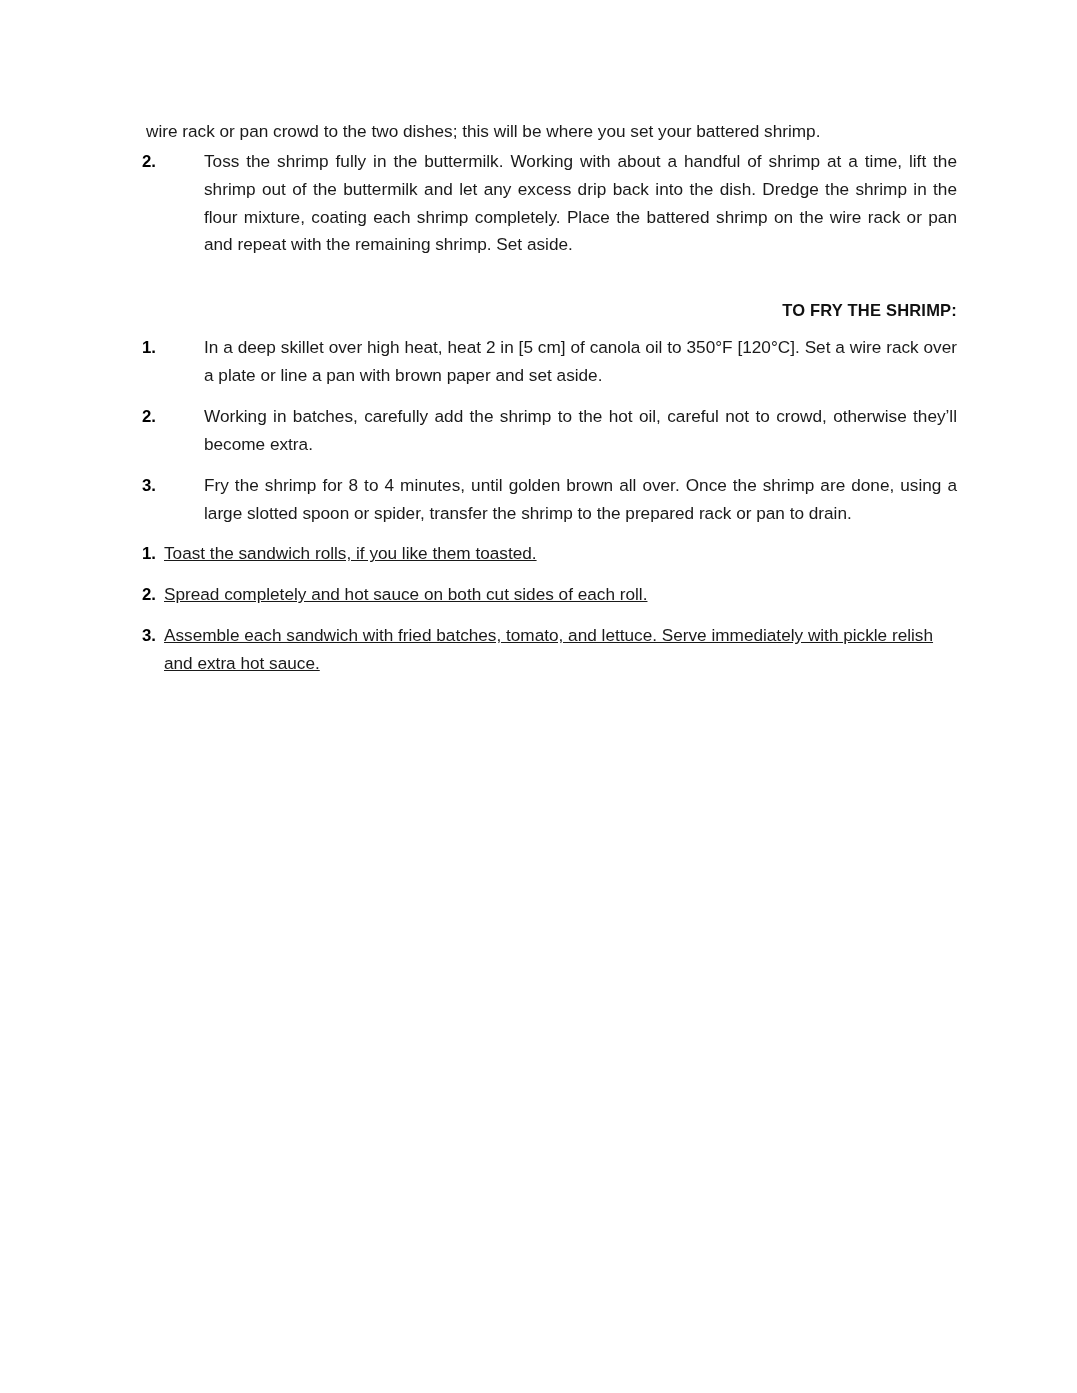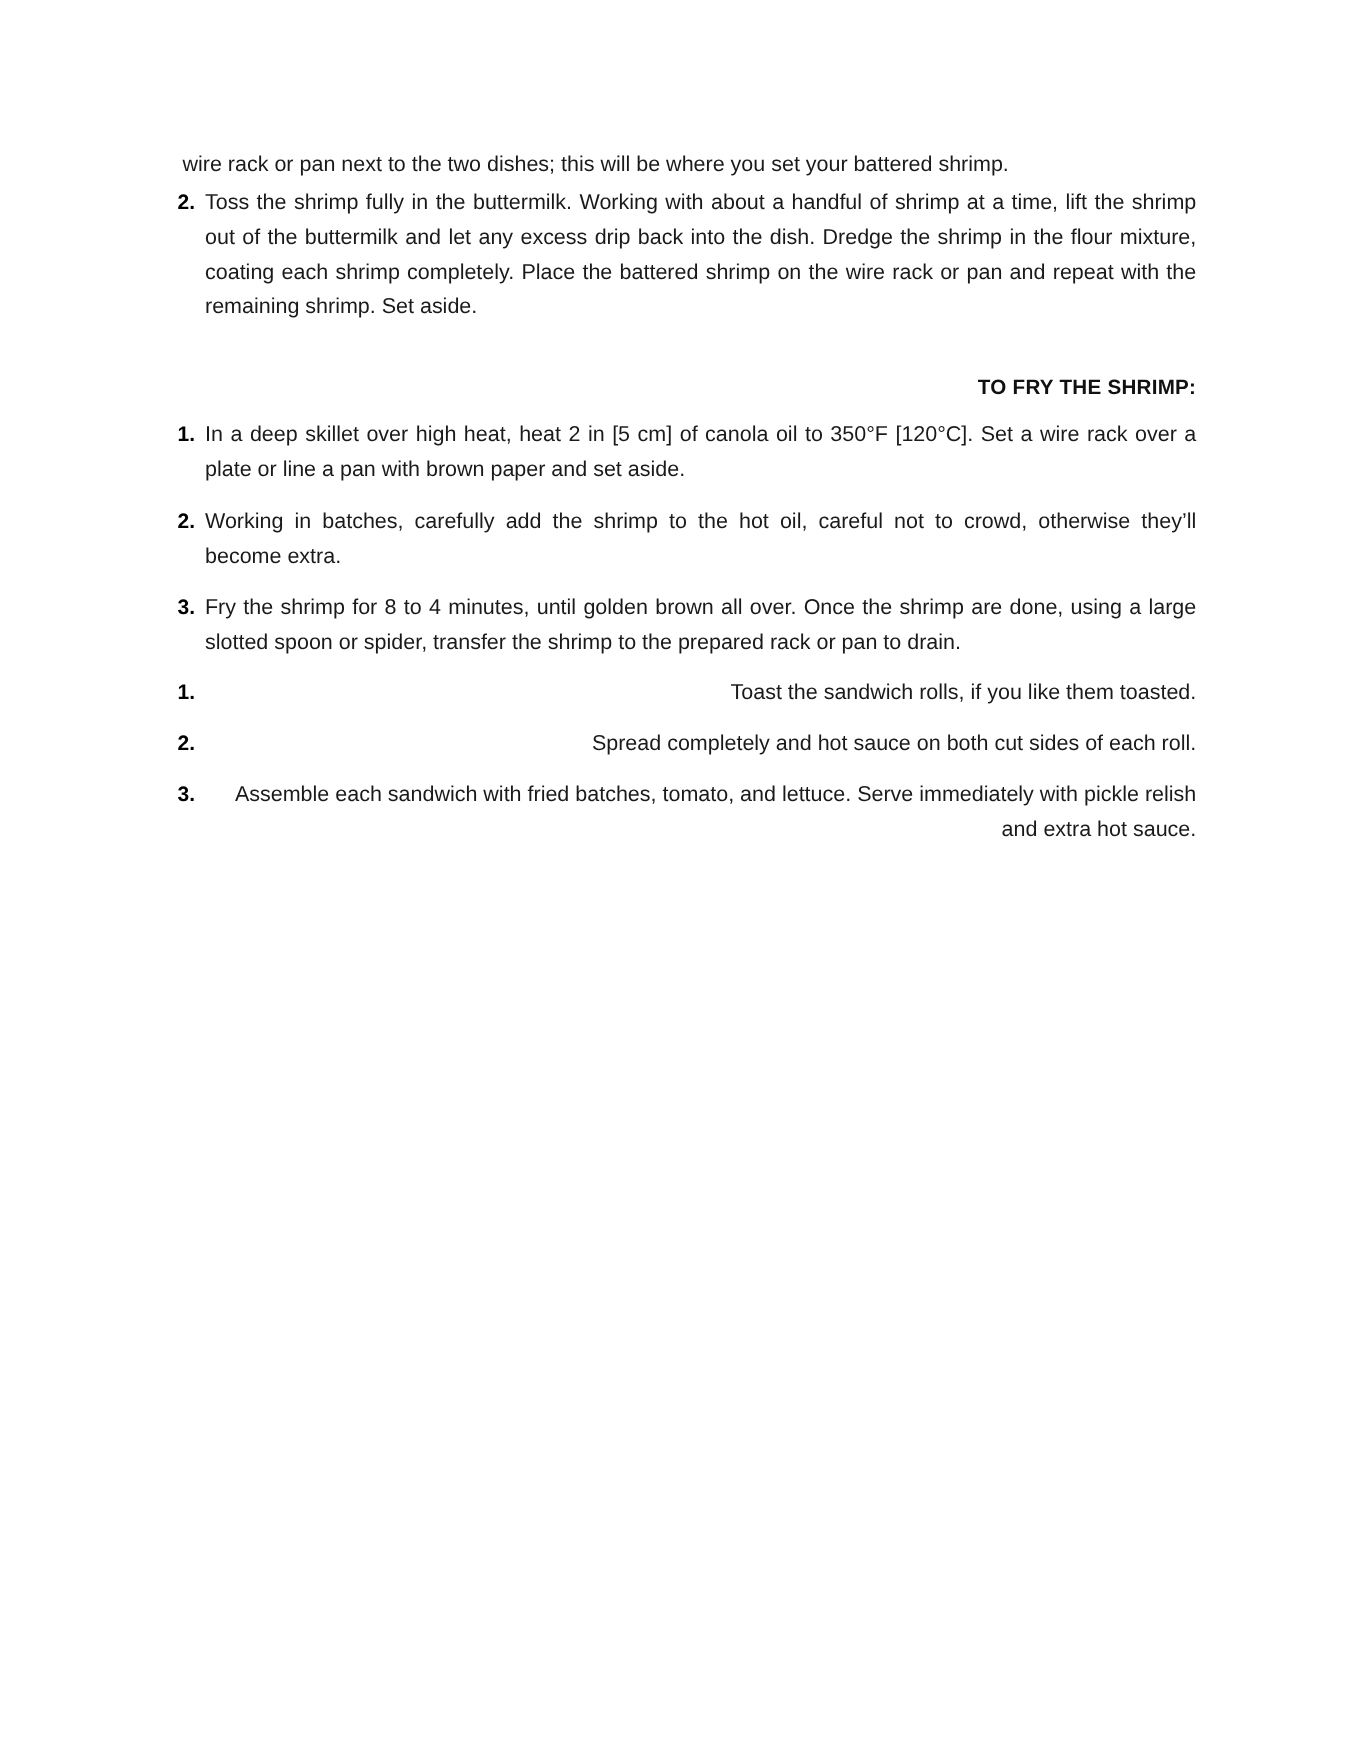--- a/index.html
+++ b/index.html
@@ -69,31 +69,33 @@
     font-weight: bold;
     font-size: 16.8px;
     color: #000000;
   }
   ol.steps > li .txt {
     display: block;
   }
   ol.steps.justify > li .txt {
     text-align: justify;
     text-justify: inter-word;
+    margin-left: 40px;
   }
   ol.steps.ragged > li .txt {
-    text-align: right;
+    text-align: left;
+    text-decoration: underline;
   }
 </style>
 </head>
 <body>
 
 <div class="page">
 
-  <p class="continuation">wire rack or pan next to the two dishes; this will be where you set your battered shrimp.</p>
+  <p class="continuation">wire rack or pan crowd to the two dishes; this will be where you set your battered shrimp.</p>
 
   <ol class="steps justify">
     <li>
       <span class="num">2.</span>
       <span class="txt">Toss the shrimp fully in the buttermilk. Working with about a handful of shrimp at a time, lift the shrimp out of the buttermilk and let any excess drip back into the dish. Dredge the shrimp in the flour mixture, coating each shrimp completely. Place the battered shrimp on the wire rack or pan and repeat with the remaining shrimp. Set aside.</span>
     </li>
   </ol>
 
   <div class="section">
     <h2 class="section-heading first">TO FRY THE SHRIMP:</h2>

